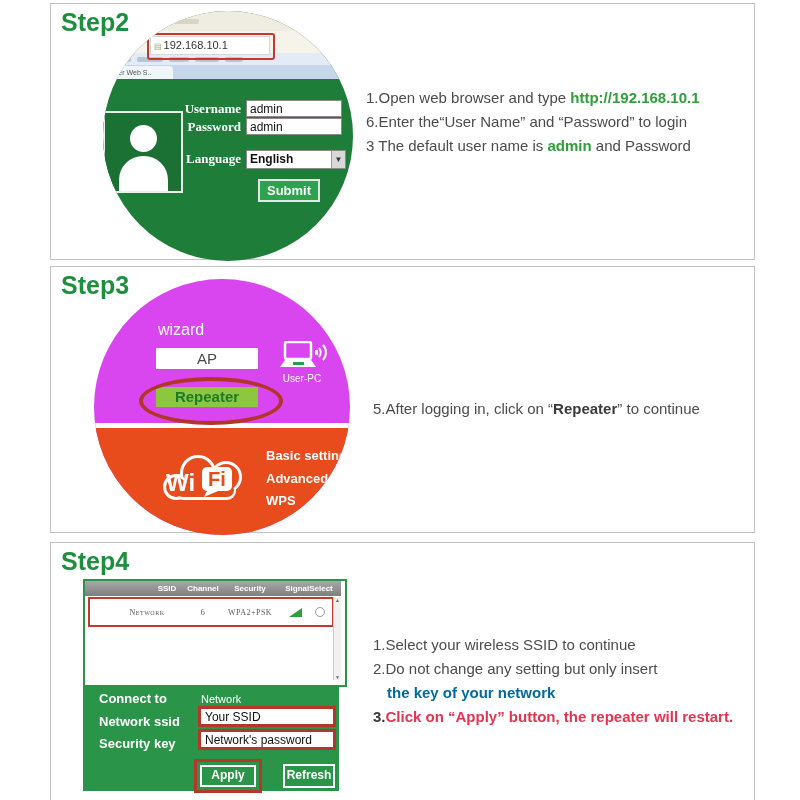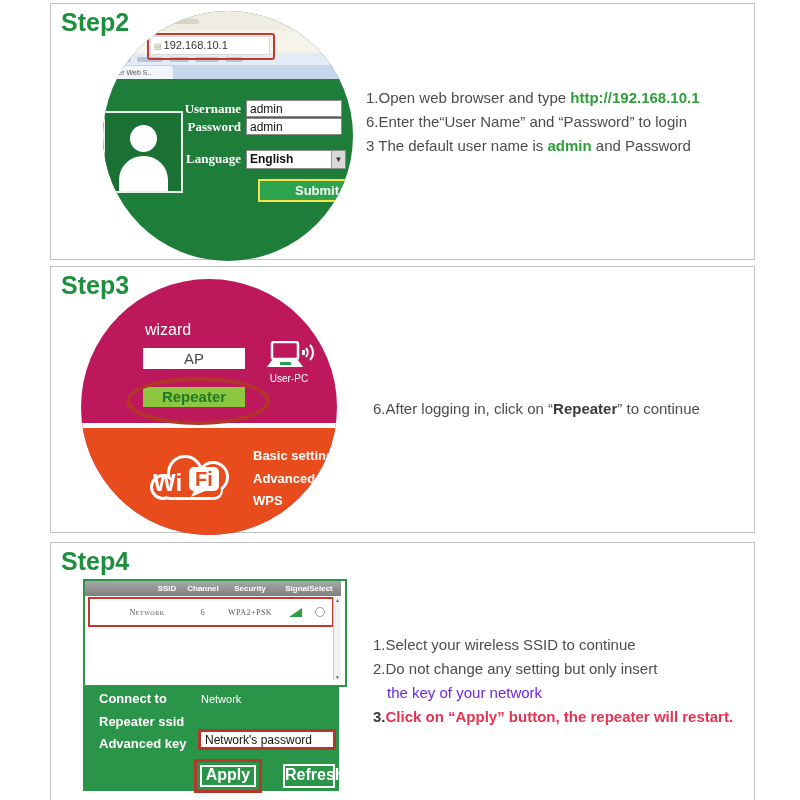--- a/index.html
+++ b/index.html
@@ -6,21 +6,21 @@
   #page{position:relative;width:800px;height:800px;background:#fff;overflow:hidden;
         font-family:"Liberation Sans",sans-serif;}
   .panel{position:absolute;left:50px;width:703px;border:1px solid #c2c2c2;background:#fff;}
   #panel2{top:266px;height:265px;}
   #panel1{top:3px;height:255px;}
   #panel3{top:542px;height:262px;}
   .step-heading{position:absolute;left:10px;top:4px;font-size:25px;font-weight:bold;color:#1e8f3e;}
   .instr{position:absolute;font-size:15px;color:#4c4c4c;line-height:24px;white-space:nowrap;}
   .green-t{color:#2f9e3b;font-weight:bold;}
   .bold-t{font-weight:bold;color:#3a3a3a;}
-  .black-bold{font-weight:normal;color:#6d28d9;}
+  .black-bold{font-weight:bold;color:#0369a1;}
   .red-t{color:#e73352;font-weight:bold;margin-top:41px;}
 
   
   #circle2{position:absolute;left:52px;top:7px;width:250px;height:250px;border-radius:50%;
            background:#1f7d3a;overflow:hidden;}
   #chrome{position:absolute;left:0;top:0;width:250px;height:68px;}
   .chrome-r1{position:absolute;left:0;top:0;width:100%;height:20px;background:#efece2;}
   .chrome-r2{position:absolute;left:0;top:20px;width:100%;height:22px;background:#f5f3ea;}
   .chrome-r3{position:absolute;left:0;top:42px;width:100%;height:12px;background:#e3ebf6;}
   .chrome-r4{position:absolute;left:0;top:54px;width:100%;height:14px;background:#c8d6ec;}
@@ -40,25 +40,25 @@
   .p-body{position:absolute;left:14px;top:43px;width:49px;height:40px;border-radius:24px 24px 0 0;background:#fff;}
   .login-label{position:absolute;left:58px;width:80px;text-align:right;color:#fff;
                font-family:"Liberation Serif",serif;font-weight:bold;font-size:13px;}
   .login-input{position:absolute;left:143px;width:91px;height:15px;background:#fff;border:1px solid #8a8a8a;
                font-size:12px;color:#111;padding:0 0 0 3px;font-family:"Liberation Sans",sans-serif;}
   #lang-select{position:absolute;left:143px;top:139px;width:95px;height:17px;background:#fff;
                border:1px solid #8a8a8a;font-size:12px;font-weight:bold;color:#111;line-height:17px;padding-left:3px;}
   #lang-arrow{position:absolute;right:0;top:0;width:13px;height:17px;background:#d8d8d8;border-left:1px solid #999;
               font-size:8px;color:#333;text-align:center;line-height:17px;}
   #submit-btn{position:absolute;left:155px;top:168px;width:58px;height:19px;background:#2ca34c;
-              border:2px solid #fde047;color:#fff;font-weight:bold;font-size:13px;text-align:center;line-height:19px;padding-left:28px;}
+              border:2px solid #e5e5e5;color:#fff;font-weight:bold;font-size:13px;text-align:center;line-height:19px;}
 
   
-  #circle3{position:absolute;left:30px;top:12px;width:256px;height:256px;border-radius:50%;
-           background:#be185d;overflow:hidden;}
+  #circle3{position:absolute;left:43px;top:12px;width:256px;height:256px;border-radius:50%;
+           background:#d946ef;overflow:hidden;}
   #c3-divider{position:absolute;left:0;top:144px;width:100%;height:5px;background:#fff;}
   #c3-orange{position:absolute;left:0;top:149px;width:100%;height:107px;background:#e84b1c;}
   #wizard-label{position:absolute;left:64px;top:42px;color:#fff;font-size:16px;}
   #ap-btn{position:absolute;left:62px;top:69px;width:102px;height:21px;background:#fff;color:#4a4a4a;
           font-size:15px;text-align:center;line-height:21px;}
   #repeater-btn{position:absolute;left:62px;top:108px;width:102px;height:20px;background:#8dc63f;color:#1d7a2a;
           font-weight:bold;font-size:15px;text-align:center;line-height:20px;}
   #rep-ellipse{position:absolute;left:45px;top:98px;width:136px;height:40px;border:4px solid #b23527;
                border-radius:50%;}
   #userpc-icon{position:absolute;left:183px;top:62px;}
@@ -80,21 +80,21 @@
   #shot-scroll{position:absolute;left:248px;top:16px;width:7px;height:83px;background:#f1f1f1;
                border-left:1px solid #ccc;font-size:5px;color:#666;text-align:center;}
   #shot-scroll .su{position:absolute;top:0;left:0;width:7px;}
   #shot-scroll .sd{position:absolute;bottom:0;left:0;width:7px;}
   #form4{position:absolute;left:32px;top:144px;width:256px;height:104px;background:#2a9549;}
   .f-label{position:absolute;left:16px;color:#fff;font-weight:bold;font-size:13px;white-space:nowrap;}
   .f-value{position:absolute;left:118px;color:#fff;font-size:11px;}
   .f-input{position:absolute;left:115px;width:128px;height:13px;background:#fff;border:3px solid #b5372c;
            font-size:12px;color:#111;padding:1px 0 1px 4px;font-family:"Liberation Sans",sans-serif;}
   #apply-wrap{position:absolute;left:111px;top:72px;border:3px solid #b5372c;padding:3px;}
-  .g-btn{background:transparent;border:2px solid #fff;color:#fff;font-weight:bold;font-size:16px;
+  .g-btn{background:transparent;border:2px solid #fff;color:#fff;font-weight:bold;font-size:12px;
          text-align:center;font-family:"Liberation Sans",sans-serif;}
   #apply-btn{width:52px;height:18px;line-height:16px;}
   #refresh-btn{position:absolute;left:200px;top:77px;width:48px;height:20px;line-height:18px;}
 </style>
 </head>
 <body>
 
 <div id="page">
 
   <div class="panel" id="panel1">
@@ -186,21 +186,21 @@
           <text x="50" y="35" font-family="Liberation Sans,sans-serif" font-weight="bold" font-size="20" fill="#e84b1c">Fi</text>
         </svg>
       </div>
 
       <div class="menu-item" style="top:169px;">Basic setting</div>
       <div class="menu-item" style="top:192px;">Advanced</div>
       <div class="menu-item" style="top:214px;">WPS</div>
     </div>
 
     <div class="instr" style="left:322px;top:130px;">
-      <div><span>6.After logging in, click on “</span><span class="bold-t">Repeater</span><span>” to continue</span></div>
+      <div><span>5.After logging in, click on “</span><span class="bold-t">Repeater</span><span>” to continue</span></div>
     </div>
   </div>
 
   <div class="panel" id="panel3">
     <div class="step-heading">Step4</div>
 
     <div id="shot-box">
       <div id="shot-head">
         <span class="th" style="left:60px;padding-left:44px;">SSID</span>
         <span class="th" style="left:118px;">Channel</span>
@@ -216,22 +216,23 @@
       </div>
       <div id="shot-scroll">
         <span class="su">▲</span>
         <span class="sd">▼</span>
       </div>
     </div>
 
     <div id="form4">
       <div class="f-label" style="top:4px;">Connect to</div>
       <div class="f-value" style="top:6px;">Network</div>
-      <div class="f-label" style="top:27px;">Repeater ssid</div>
-      <div class="f-label" style="top:49px;">Advanced key</div>
+      <div class="f-label" style="top:27px;">Network ssid</div>
+      <input class="f-input" style="top: 19px;" value="Your SSID">
+      <div class="f-label" style="top:49px;">Security key</div>
       <input class="f-input" style="top: 42px;" value="Network's password">
       <div id="apply-wrap">
         <div id="apply-btn" class="g-btn">Apply</div>
       </div>
       <div id="refresh-btn" class="g-btn">Refresh</div>
     </div>
 
     <div class="instr" style="left:322px;top:90px;">
       <div>1.Select your wireless SSID to continue</div>
       <div>2.Do not change any setting but only insert</div>

